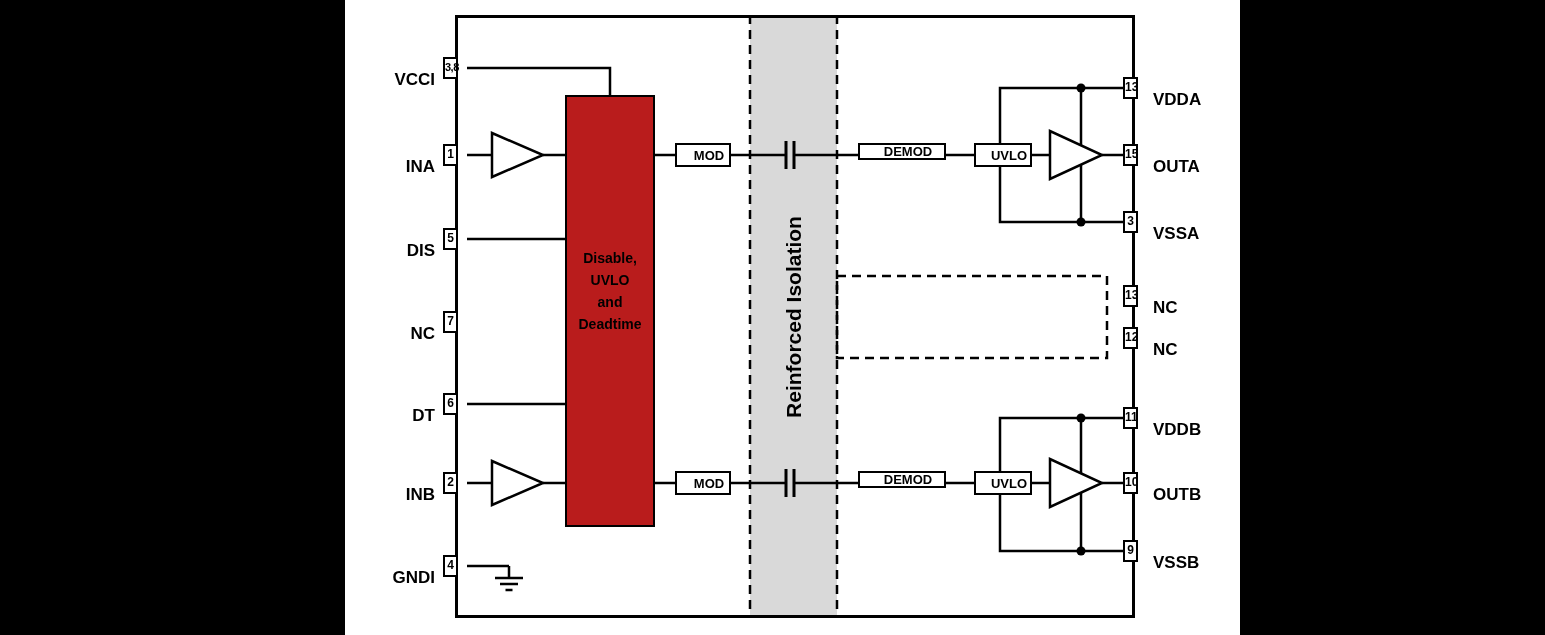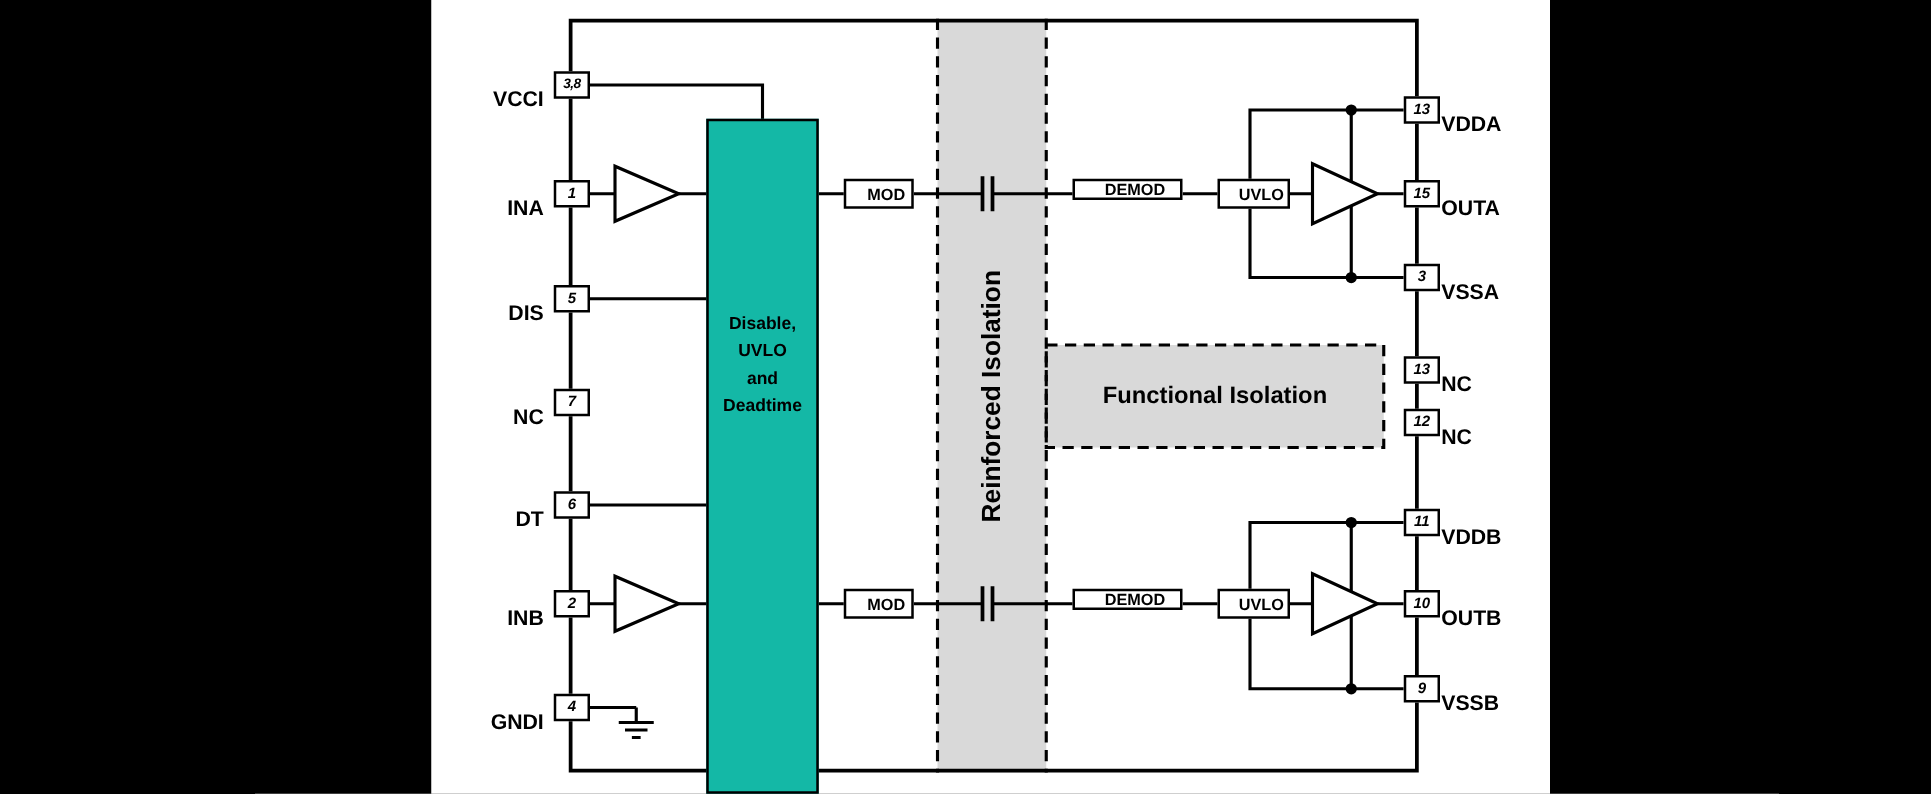--- a/index.html
+++ b/index.html
@@ -26,53 +26,50 @@
   }
   .wires { position:absolute; left:0; top:0; width:1545px; height:635px; z-index:2; }
   .chip {
     position:absolute; left:455px; top:15px; width:680px; height:603px;
     border:3px solid #000; z-index:3; pointer-events:none;
   }
   .pin-label { position:absolute; z-index:4; font-weight:bold; font-size:17px; line-height:22px; color:#000;margin-top:12px; }
   .pl { left:345px; width:90px; text-align:right; }
   .pr { left:1153px; width:90px; text-align:left; }
   .pin-box {
-    position:absolute; z-index:4; width:29px; height:22px;
+    position:absolute; z-index:4; width:15px; height:22px;
     background:#fff; border:2px solid #000;
-    font-weight:bold; font-size:12px; line-height:17px; text-align:center; color:#000;font-style:italic;
+    font-weight:bold; font-size:12px; line-height:17px; text-align:center; color:#000;
   }
   .blk {
     position:absolute; z-index:4; background:#fff; border:2px solid #000;
     font-weight:bold; font-size:13px; color:#000;
     display:flex; align-items:center; justify-content:center;padding-left:12px;
   }
   .mod   { width:56px; height:24px; }
   .demod { width:88px; height:17px; }
   .uvlo  { width:58px; height:24px; }
   .ctrl {
-    position:absolute; left:565px; top:95px; width:90px; height:540px;
-    background:#14b8a6; border:2.5px solid #000; z-index:4;
+    position:absolute; left:565px; top:95px; width:90px; height:432px;
+    background:#b91c1c; border:2.5px solid #000; z-index:4;
   }
   .ctrl-text {
     position:absolute; top:150px; left:0; width:100%;
     text-align:center; font-weight:bold; font-size:14px; line-height:22px; color:#000;
   }
 </style>
 </head>
 <body>
 
 <div class="stage">
 
   <div class="panel"></div>
 
   <div class="iso-band">
     <span class="iso-text">Reinforced Isolation</span>
-  </div>
-  <div class="func-iso">
-    <span>Functional Isolation</span>
   </div>
 
   <svg class="wires" viewBox="0 0 1545 635" xmlns="http://www.w3.org/2000/svg">
 
     <path d="M750 15 V618 M837 15 V618" stroke="#000" stroke-width="2.5" stroke-dasharray="9 6" fill="none"></path>
     <rect x="837" y="276" width="270" height="82" fill="none" stroke="#000" stroke-width="2.5" stroke-dasharray="9 6"></rect>
 
     <path fill="none" stroke="#000" stroke-width="2.5" d="M467 68 H610 V97
              M467 155 H492
              M543 155 H566

